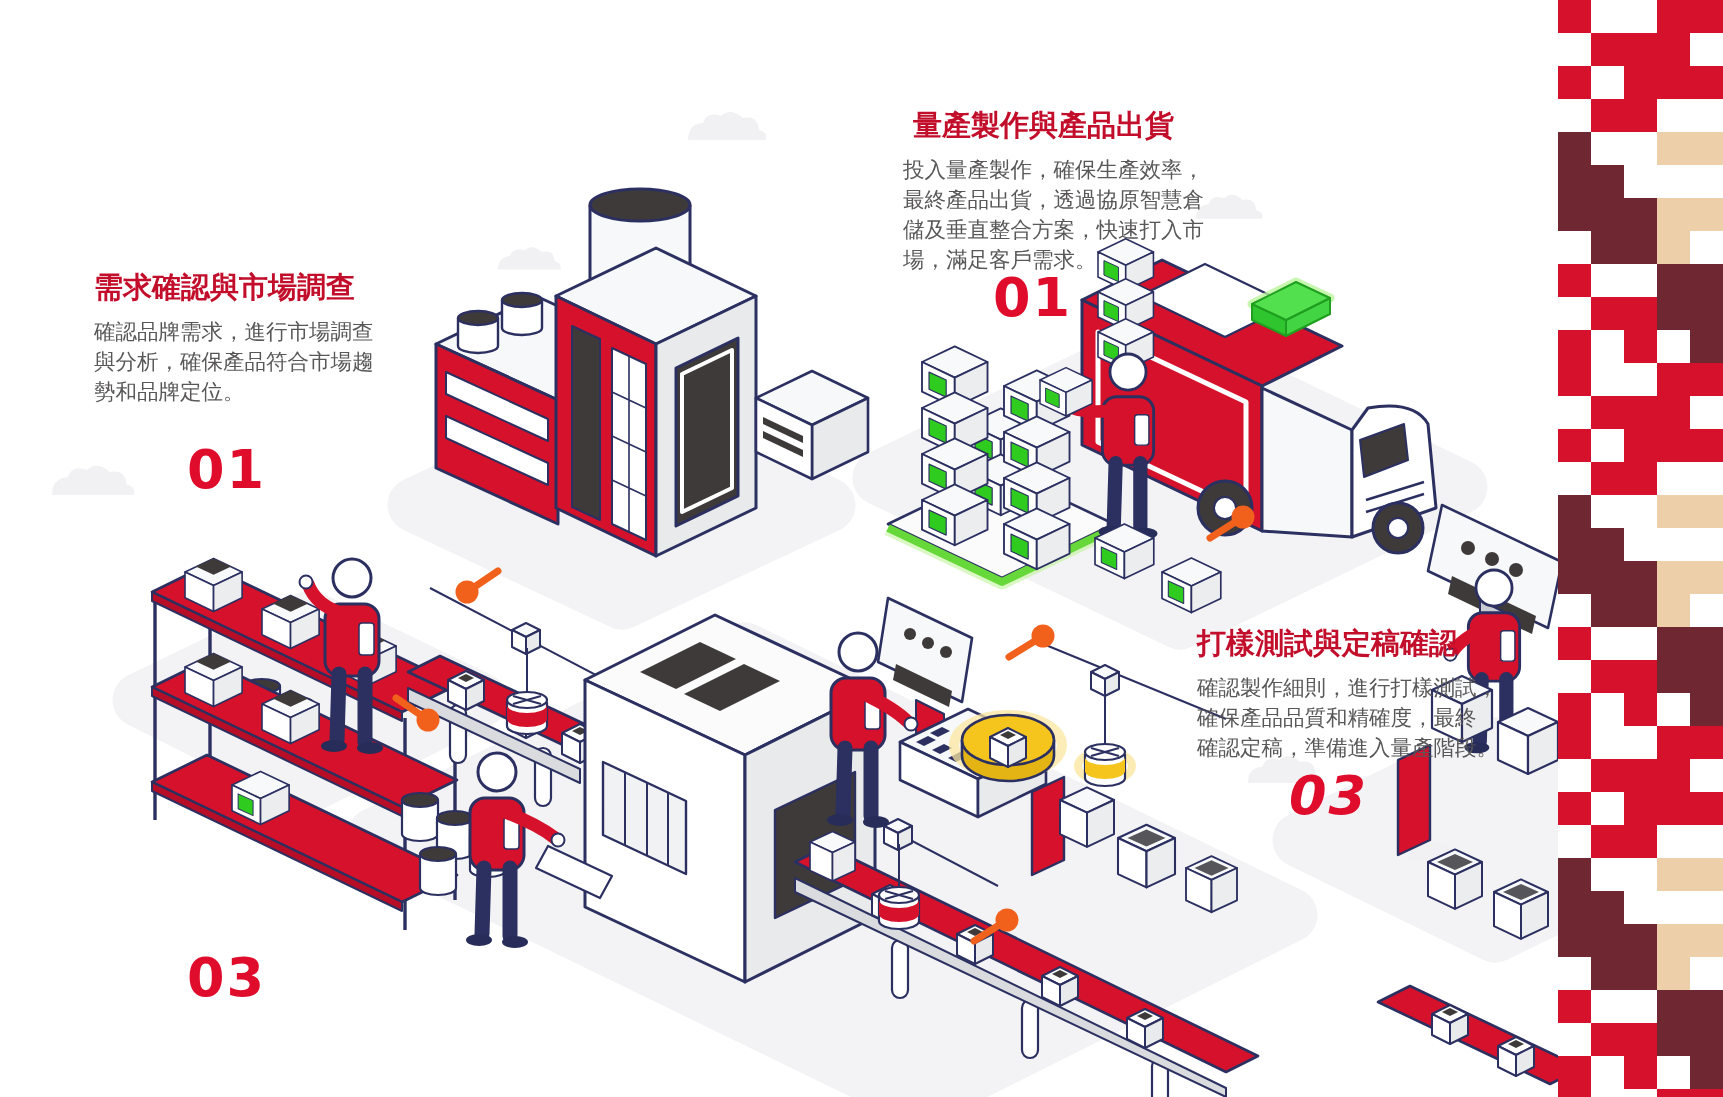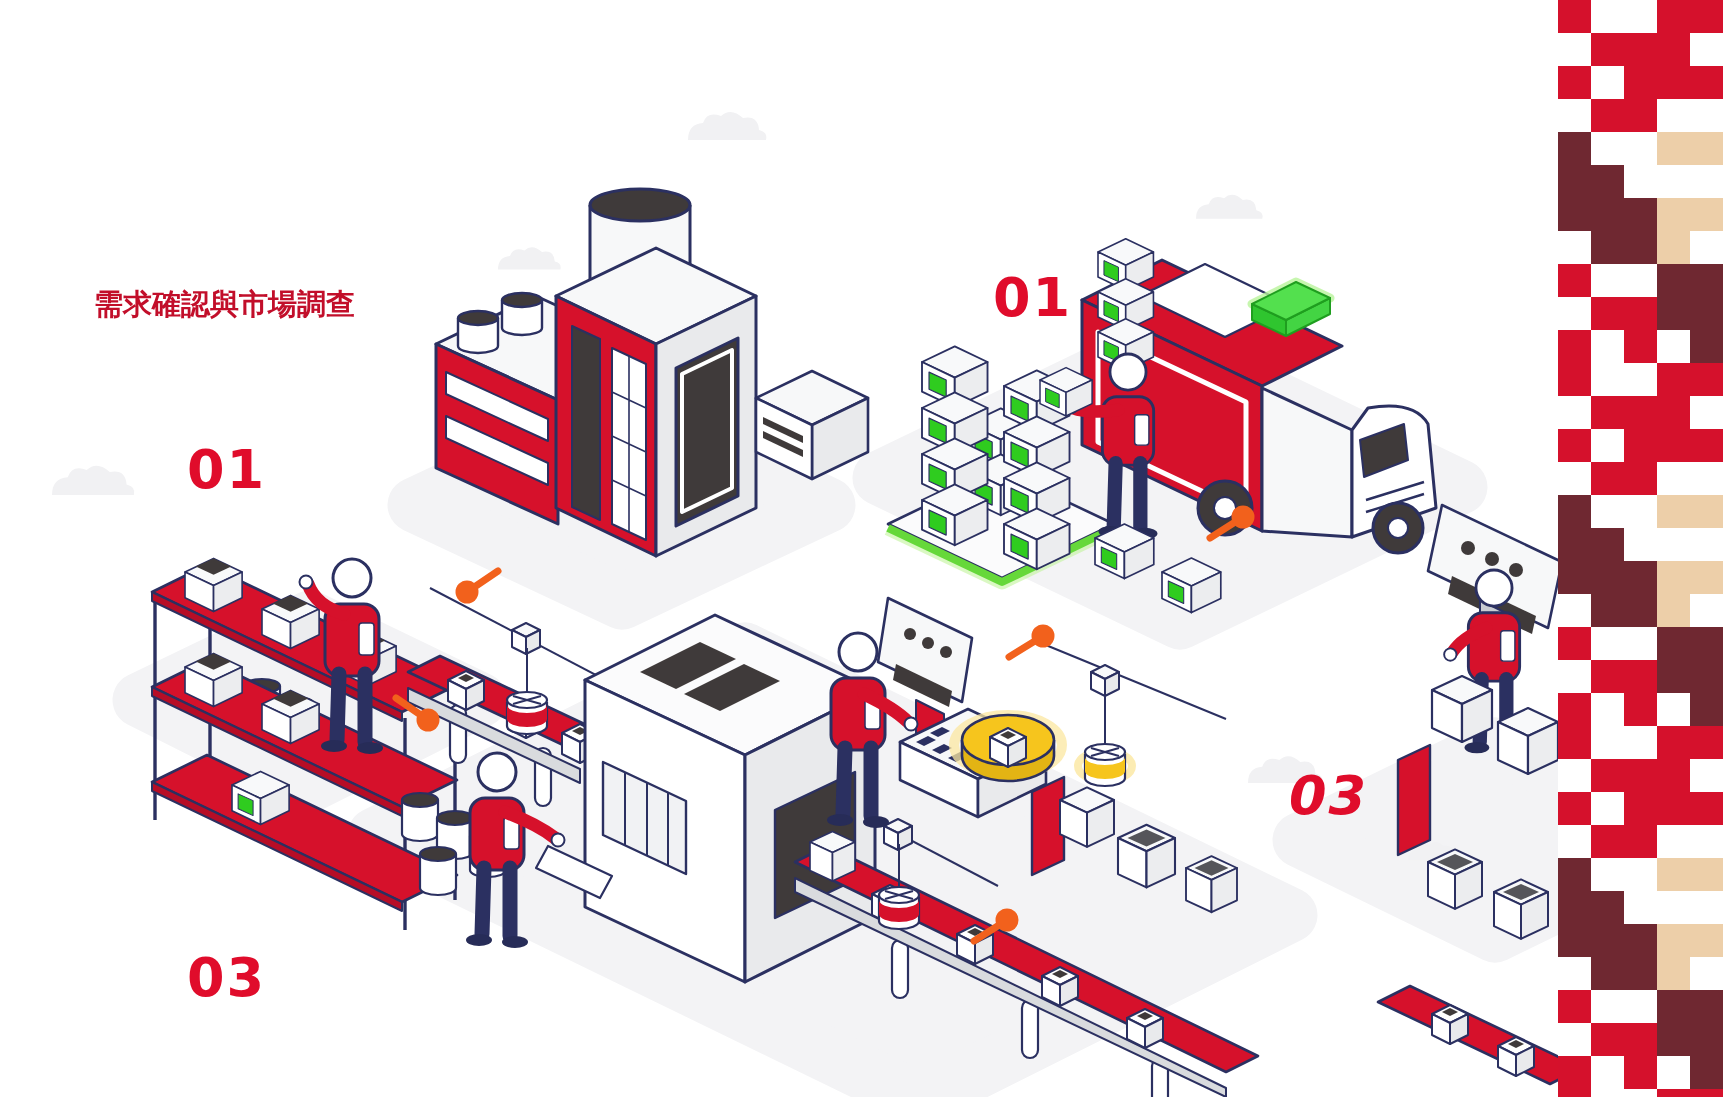--- a/index.html
+++ b/index.html
@@ -341,31 +341,47 @@
         <line x1="1009" y1="657" x2="1043" y2="636" stroke="#F2611C" stroke-width="7" stroke-linecap="round"></line>
         <circle cx="1043" cy="636" r="11.5" fill="#F2611C"></circle>
         <line x1="1210" y1="538" x2="1243" y2="517" stroke="#F2611C" stroke-width="7" stroke-linecap="round"></line>
         <circle cx="1243" cy="517" r="11.5" fill="#F2611C"></circle>
         <line x1="974" y1="941" x2="1007" y2="920" stroke="#F2611C" stroke-width="7" stroke-linecap="round"></line>
         <circle cx="1007" cy="920" r="11.5" fill="#F2611C"></circle>
       </g>
 </svg>
 
 
-<div class="step" style="left:94px;top:285px;">
+<div class="step" style="left:94px;top:268px;">
   <div class="step-heading">需求確認與市場調查</div>
+  <div class="step-body">確認品牌需求，進行市場調查
+與分析，確保產品符合市場趨
+勢和品牌定位。</div>
 </div>
 <div class="step-number" style="left:187px;top:438px;">01</div>
 
 <div class="step" style="left:93px;top:768px;">
 </div>
 <div class="step-number" style="left:187px;top:946px;">03</div>
 
+<div class="step" style="left:1197px;top:624px;">
+  <div class="step-heading">打樣測試與定稿確認</div>
+  <div class="step-body">確認製作細則，進行打樣測試，
+確保產品品質和精確度，最終
+確認定稿，準備進入量產階段。</div>
+</div>
 <div class="step-number" style="left:1289px;top:764px;font-style:italic;">03</div>
 
+<div class="step" style="left:903px;top:106px;">
+  <div class="step-heading" style="margin-left:10px;">量產製作與產品出貨</div>
+  <div class="step-body">投入量產製作，確保生產效率，
+最終產品出貨，透過協原智慧倉
+儲及垂直整合方案，快速打入市
+場，滿足客戶需求。</div>
+</div>
 <div class="step-number" style="left:993px;top:266px;">01</div>
 
 <div class="mosaic">
       <div style="background: rgb(213, 17, 44);"></div>
       <div style="background: rgb(255, 255, 255);"></div>
       <div style="background: rgb(255, 255, 255);"></div>
       <div style="background: rgb(213, 17, 44);"></div>
       <div style="background: rgb(213, 17, 44);"></div>
       <div style="background: rgb(255, 255, 255);"></div>
       <div style="background: rgb(213, 17, 44);"></div>

